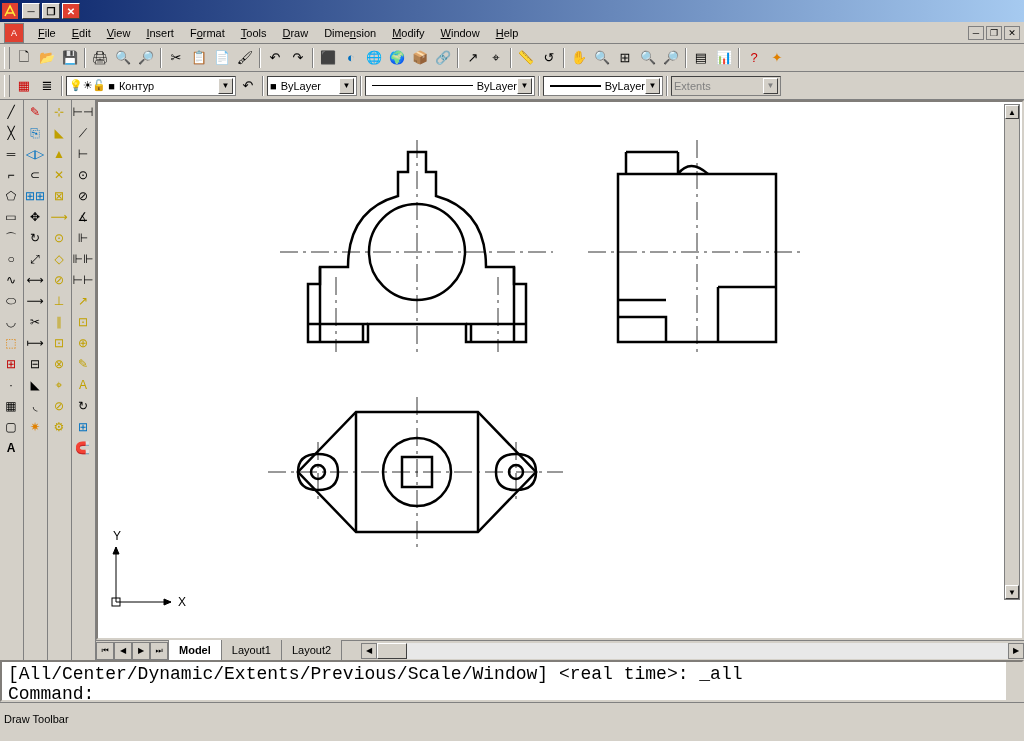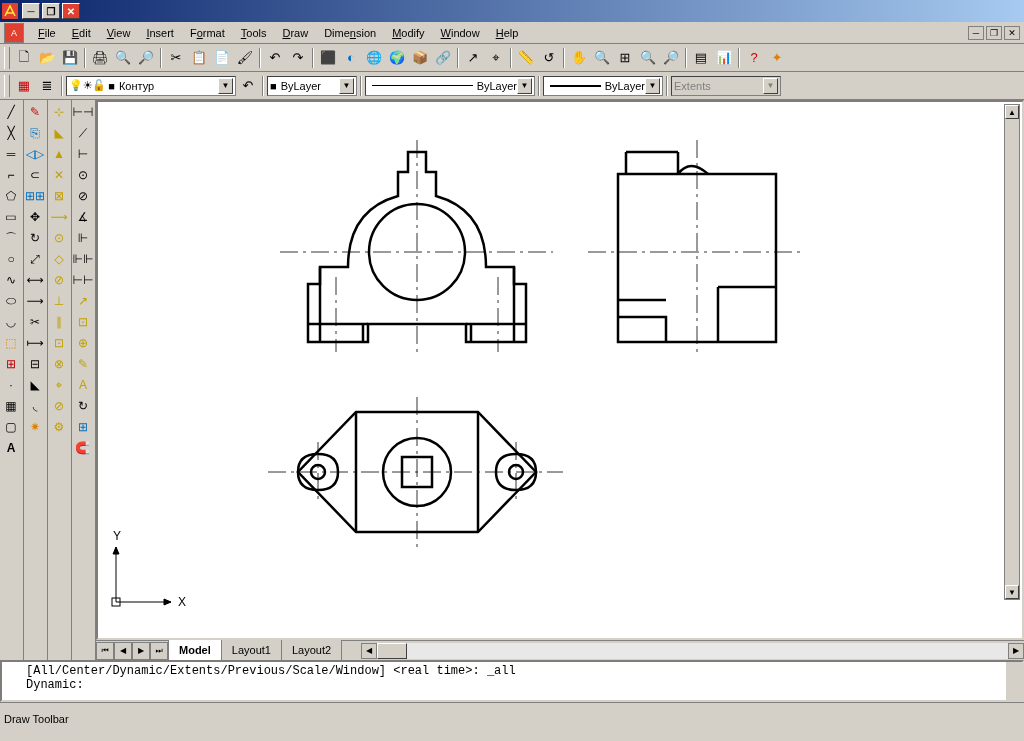--- a/index.html
+++ b/index.html
@@ -45,21 +45,21 @@
   .tabsrow { height: 20px; background: #d4d0c8; display: flex; align-items: center; border-top: 1px solid #808080; }
   .tabsrow .navbtn { width: 18px; height: 18px; background: #d4d0c8; border: 1px solid #808080; display:flex; align-items:center; justify-content:center; font-size:8px; cursor:pointer; }
   .tab { padding: 10px 10px; background: #d4d0c8; border: 1px solid #808080; border-top: none; border-radius: 0 0 4px 4px; cursor: pointer; margin-right: -1px; font-size:11px; }
   .tab.active { background: #fff; font-weight: bold; }
   .hscroll { flex: 1; height: 16px; background: #e8e8e8; display: flex; margin-left:20px; }
   .hscroll .harrow { width: 16px; background:#d4d0c8; border:1px solid #808080; display:flex; align-items:center; justify-content:center; font-size:8px; cursor:pointer; }
   .hscroll .htrack { flex:1; }
   .hscroll .hthumb { width: 30px; height:100%; background:#d4d0c8; border:1px solid #fff; border-right-color:#404040; border-bottom-color:#404040; }
   
   
-  .cmdarea { height: 42px; background: #fff; border: 2px inset #d4d0c8; font-family: "Courier New", monospace; font-size: 12px; padding: 2px 24px; overflow: hidden; position:relative; }
+  .cmdarea { height: 42px; background: #fff; border: 2px inset #d4d0c8; font-family: "Courier New", monospace; font-size: 18px; padding: 2px 6px; overflow: hidden; position:relative; }
   .cmdarea .vscroll2 { position:absolute; right:0; top:0; bottom:0; width:16px; background:#d4d0c8; }
   
   
   .statusbar { height: 20px; background: #d4d0c8; border-top: 1px solid #808080; display: flex; align-items: center; padding: 16px 4px; font-size: 11px; }
   
   
   .drawing-svg { position: absolute; top: 0; left: 0; }
 </style>
 </head>
 <body>
@@ -357,19 +357,19 @@
             <div class="hthumb"></div>
           </div>
         <div class="harrow">▶</div>
       </div>
     </div>
   </div>
 </div>
 
 <div class="cmdarea">
   <div>[All/Center/Dynamic/Extents/Previous/Scale/Window] &lt;real time&gt;: _all</div>
-  <div>Dynamic:</div>
+  <div>Command:</div>
   <div class="vscroll2"></div>
 </div>
 
 <div class="statusbar">
   <span>Draw Toolbar</span>
 </div>
 
 </body></html>

